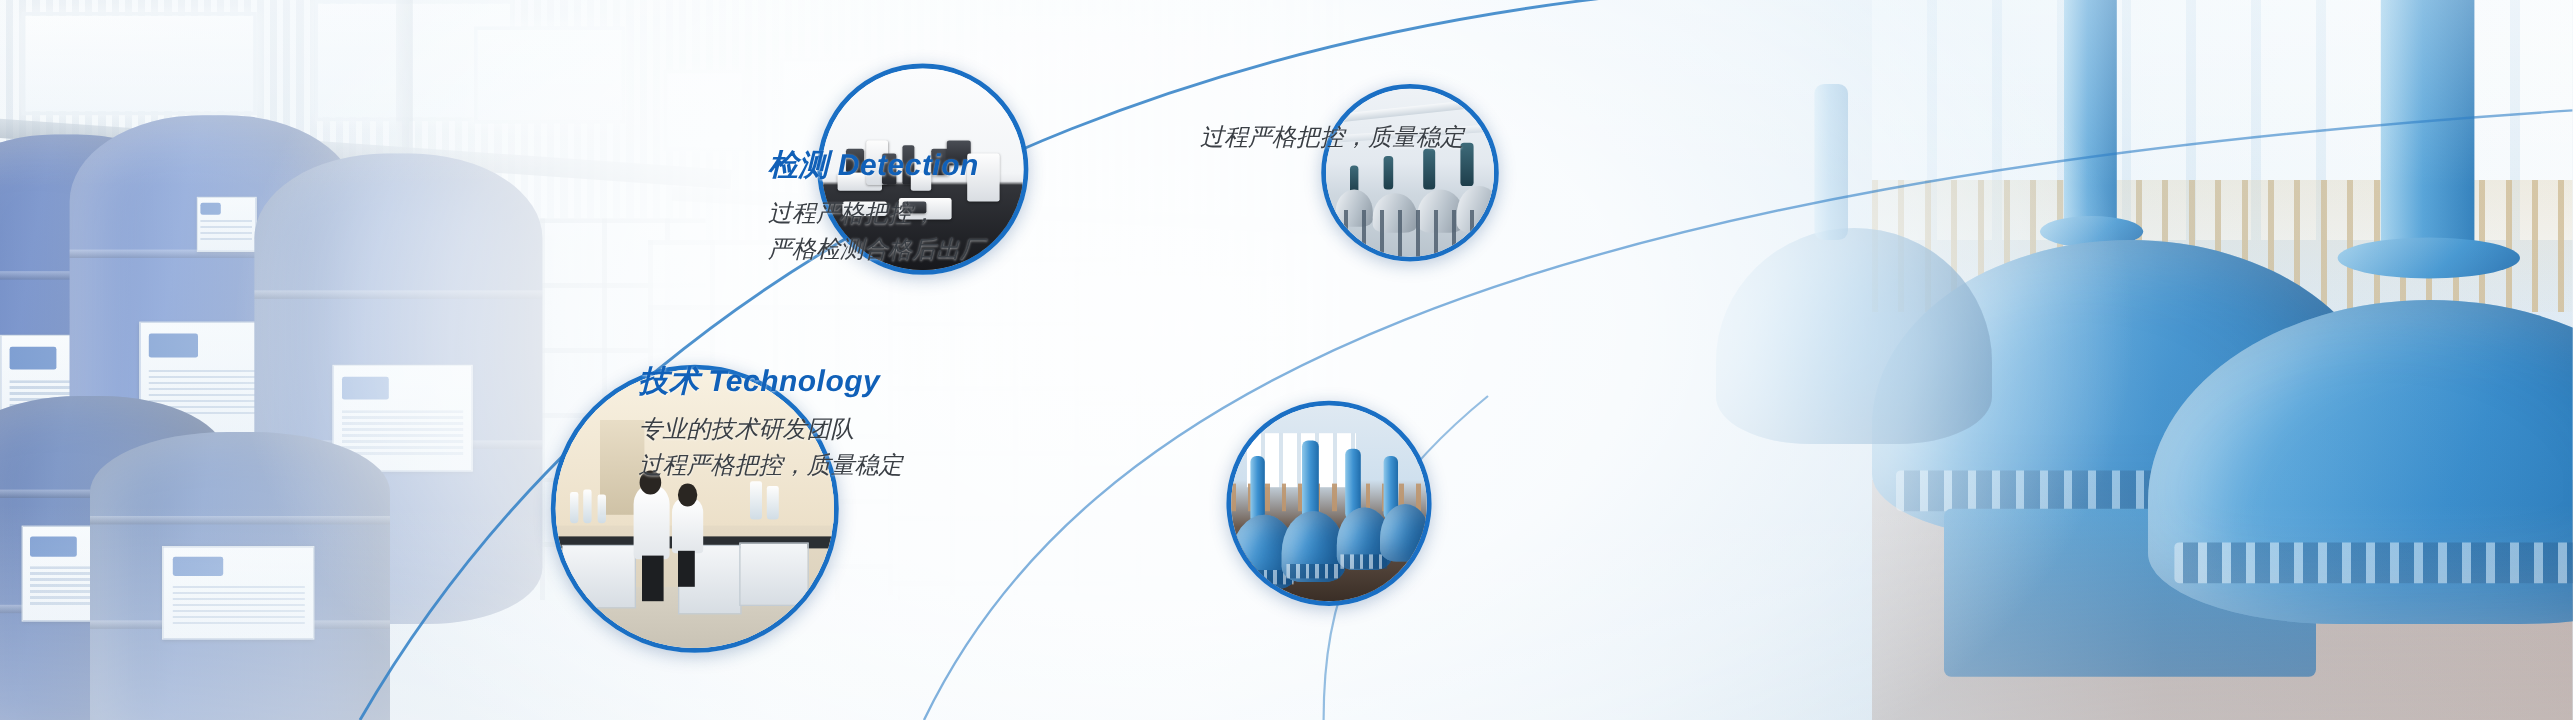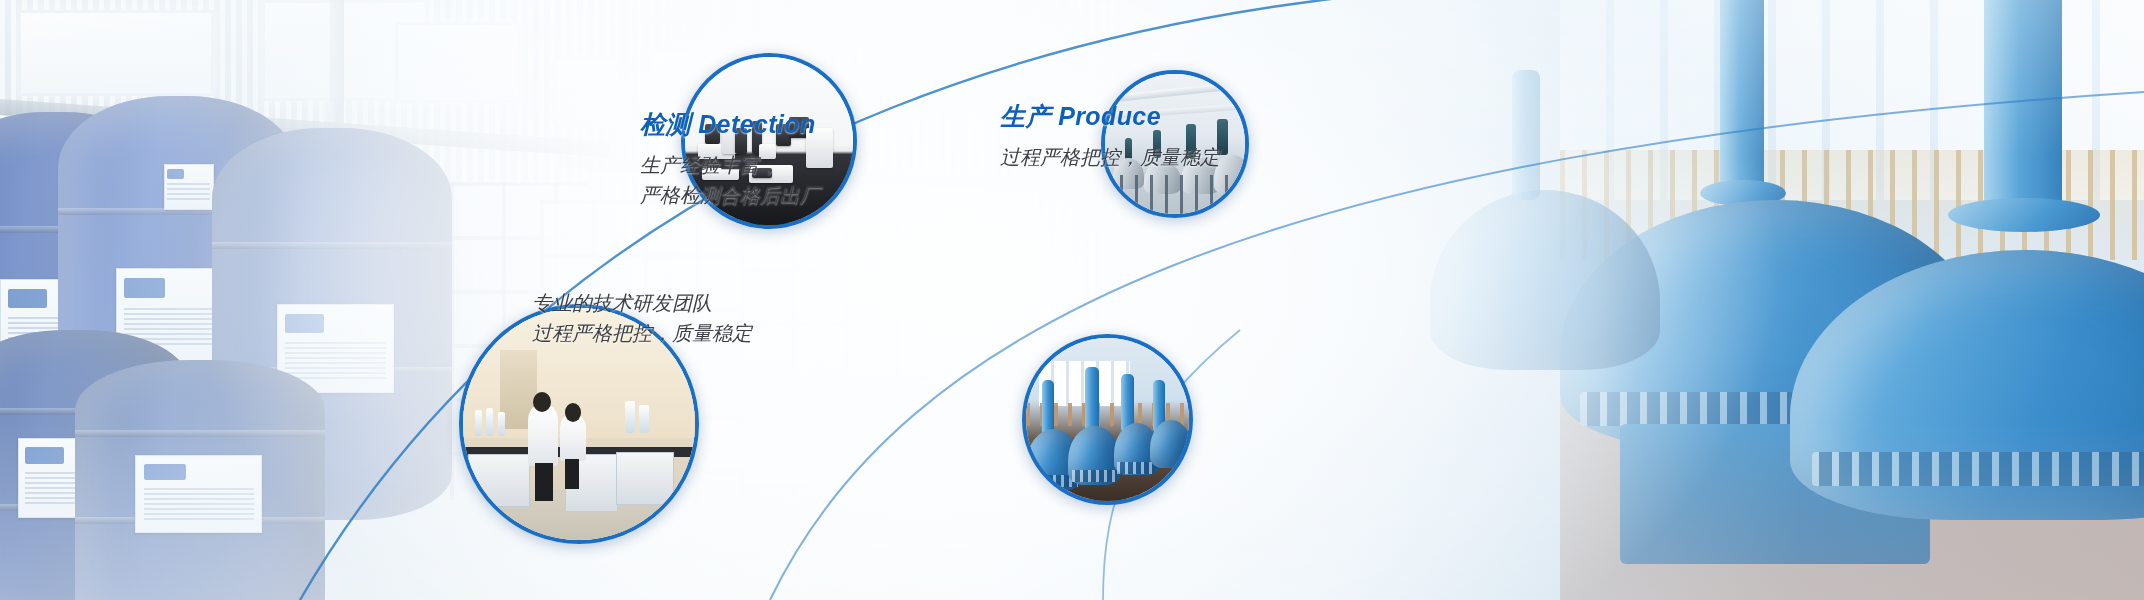--- a/index.html
+++ b/index.html
@@ -179,21 +179,21 @@
         box-shadow:inset -14px -6px 24px rgba(10,50,95,.5),inset 12px 6px 18px rgba(255,255,255,.3);}
   .ph-pv .pv-c{position:absolute;border-radius:5px;
         background:linear-gradient(90deg,#8ec8ea,#3e92d1 50%,#1f6cab);}
   .ph-pv .pv-b{position:absolute;height:12px;
         background:repeating-linear-gradient(90deg,rgba(255,255,255,.5) 0 3px,rgba(20,75,125,.55) 3px 8px);}
 
   
   .tblock{position:absolute;}
   .t-title{
     font-size:25px;font-weight:bold;font-style:italic;color:#1060b8;
-    letter-spacing:.4px;margin:0 0 9px 0;white-space:nowrap;
+    letter-spacing:.4px;margin:13px 0 9px 0;white-space:nowrap;
     text-shadow:0 1px 2px rgba(255,255,255,.7);
   }
   .t-line{
     font-size:20px;font-style:italic;color:#3a3f45;
     line-height:1.52;white-space:nowrap;
     text-shadow:0 1px 2px rgba(255,255,255,.65);
   }
   .t-detection{left:640px;top:108px;}
   .t-produce{left:1000px;top:100px;}
   .t-technology{left:532px;top:288px;}
@@ -353,30 +353,30 @@
       <div class="pv-v" style="left:26%;top:54%;width:32%;height:36%;"></div>
       <div class="pv-b" style="left:28%;top:81%;width:28%;"></div>
       <div class="pv-v" style="left:54%;top:52%;width:28%;height:32%;"></div>
       <div class="pv-b" style="left:56%;top:76%;width:24%;"></div>
       <div class="pv-v" style="left:76%;top:50%;width:26%;height:30%;"></div>
     </div>
   </div>
 
   <div class="tblock t-detection">
     <div class="t-title">检测 Detection</div>
-    <div class="t-line">生产经验丰富，</div>
+    <div class="t-line">过程严格把控，</div>
     <div class="t-line">严格检测合格后出厂</div>
   </div>
 
   <div class="tblock t-produce">
-    <div class="t-title">生产 Produce</div>
     <div class="t-line">过程严格把控，质量稳定</div>
   </div>
 
   <div class="tblock t-technology">
+    <div class="t-title">技术 Technology</div>
     <div class="t-line">专业的技术研发团队</div>
     <div class="t-line">过程严格把控，质量稳定</div>
   </div>
 
   <div class="tblock t-productivity">
   </div>
 
 </div>
 
 </body></html>

